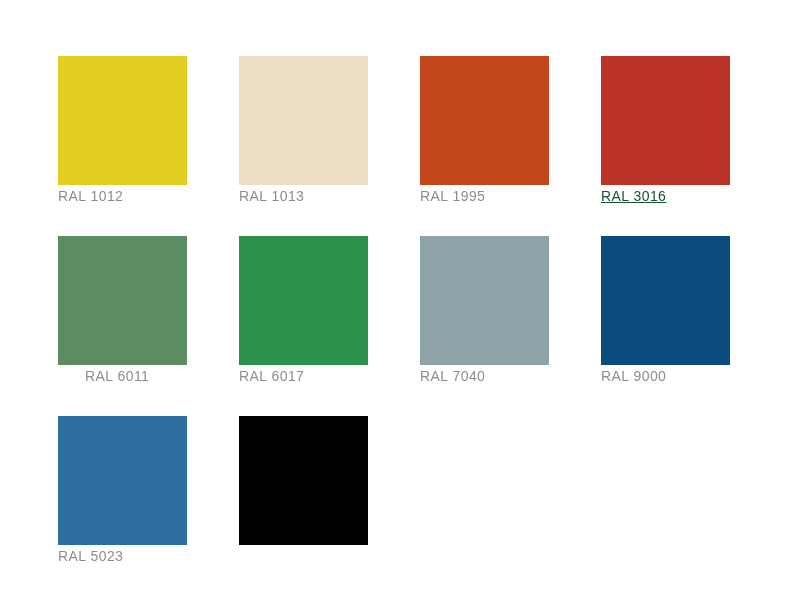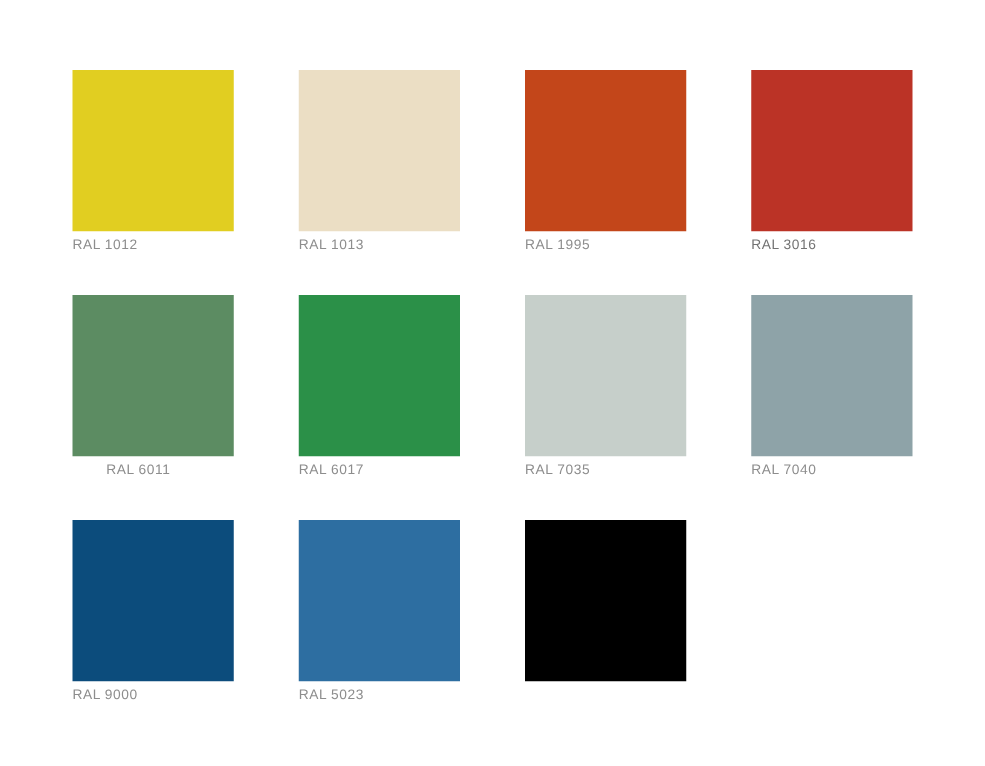--- a/index.html
+++ b/index.html
@@ -45,21 +45,21 @@
   .swatch-chip.bordered {
     border: 1px solid #cccccc;
   }
   .swatch-label {
     position: absolute;
     left: 0;
     top: 132px;
     width: 160px;
     white-space: nowrap;
     font-family: "Liberation Sans", sans-serif;
-    font-size: 11px;
+    font-size: 14px;
     font-weight: 400;
     letter-spacing: 0.45px;
     color: #8d8d8d;
     line-height: 16px;
   }
 </style>
 </head>
 <body>
 
 <div id="swatch-sheet">
@@ -71,33 +71,29 @@
       <div class="swatch-cell">
         <div class="swatch-chip" style="background: rgb(235, 222, 196);"></div>
         <div class="swatch-label" style="color: rgb(141, 141, 141);">RAL 1013</div>
       </div>
       <div class="swatch-cell">
         <div class="swatch-chip" style="background: rgb(195, 70, 26);"></div>
         <div class="swatch-label" style="color: rgb(141, 141, 141);">RAL 1995</div>
       </div>
       <div class="swatch-cell">
         <div class="swatch-chip" style="background: rgb(187, 51, 38);"></div>
-        <div class="swatch-label" style="color: #737373;">RAL 3016</div>
+        <div class="swatch-label" style="color: #14532d; text-decoration: underline;">RAL 3016</div>
       </div>
       <div class="swatch-cell">
         <div class="swatch-chip" style="background: rgb(92, 140, 98);"></div>
         <div class="swatch-label" style="color: rgb(141, 141, 141); margin-left: 27px;">RAL 6011</div>
       </div>
       <div class="swatch-cell">
         <div class="swatch-chip" style="background: rgb(43, 144, 72);"></div>
         <div class="swatch-label" style="color: rgb(141, 141, 141);">RAL 6017</div>
-      </div>
-      <div class="swatch-cell">
-        <div class="swatch-chip" style="background: rgb(198, 207, 202);"></div>
-        <div class="swatch-label" style="color: rgb(141, 141, 141);">RAL 7035</div>
       </div>
       <div class="swatch-cell">
         <div class="swatch-chip" style="background: rgb(142, 163, 168);"></div>
         <div class="swatch-label" style="color: rgb(141, 141, 141);">RAL 7040</div>
       </div>
       <div class="swatch-cell">
         <div class="swatch-chip" style="background: rgb(12, 76, 124);"></div>
         <div class="swatch-label" style="color: rgb(141, 141, 141);">RAL 9000</div>
       </div>
       <div class="swatch-cell">

